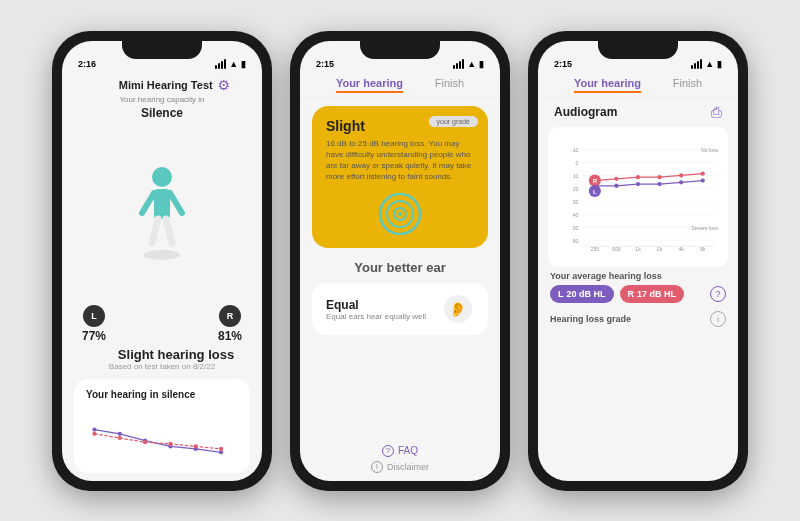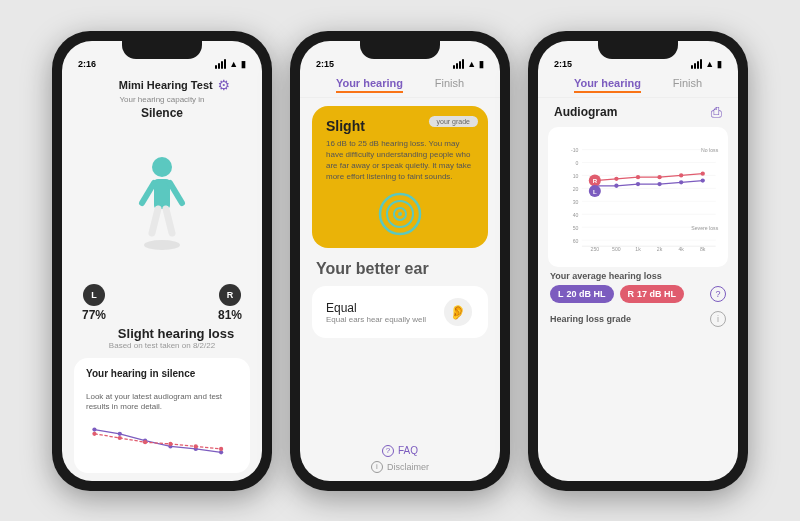--- a/index.html
+++ b/index.html
@@ -232,39 +232,40 @@
       margin-bottom: 10px;
     }
 
     .hearing-icon-area {
       display: flex;
       justify-content: center;
       margin-top: 4px;
     }
 
     .section-label {
-      font-size: 16px;
+      font-size: 13px;
       font-weight: 600;
       color: #555;
       padding: 4px 16px;
+      text-align: center;
     }
 
     .equal-card {
       margin: 4px 12px;
       background: #fff;
       border-radius: 14px;
       padding: 10px 14px;
       display: flex;
       justify-content: space-between;
       align-items: center;
     }
 
     .equal-title {
       font-size: 12px;
-      font-weight: 400;
+      font-weight: 700;
       color: #222;
     }
 
     .equal-desc {
       font-size: 8px;
       color: #888;
     }
 
     .faq-link {
       display: flex;
@@ -450,21 +451,20 @@
           <div class="ear-circle">R</div>
           <span class="ear-pct">81%</span>
         </div>
       </div>
 
       <div class="hearing-result">Slight hearing loss</div>
       <div class="hearing-date">Based on test taken on 8/2/22</div>
 
       <div class="info-card">
         <div class="info-card-title">Your hearing in silence</div>
-        <div class="info-card-desc">Look at your latest audiogram and test results in more detail.</div>
 
         <div class="mini-chart">
           <svg class="chart-svg" viewBox="0 0 180 50">
 
             <polyline points="10,15 40,20 70,28 100,35 130,38 160,42" fill="none" stroke="#7c5cbf" stroke-width="1.5"></polyline>
             <circle cx="10" cy="15" r="2.5" fill="#7c5cbf"></circle>
             <circle cx="40" cy="20" r="2.5" fill="#7c5cbf"></circle>
             <circle cx="70" cy="28" r="2.5" fill="#7c5cbf"></circle>
             <circle cx="100" cy="35" r="2.5" fill="#7c5cbf"></circle>
             <circle cx="130" cy="38" r="2.5" fill="#7c5cbf"></circle>

